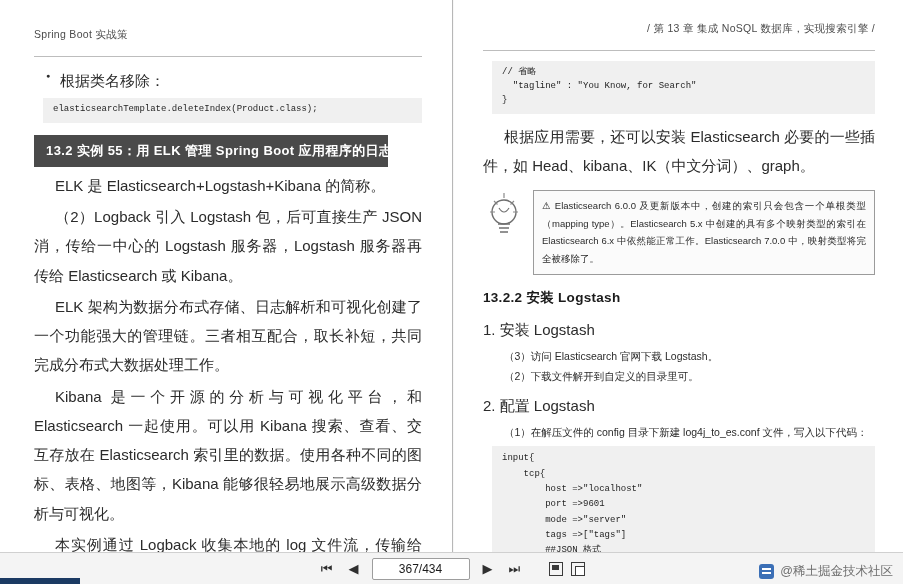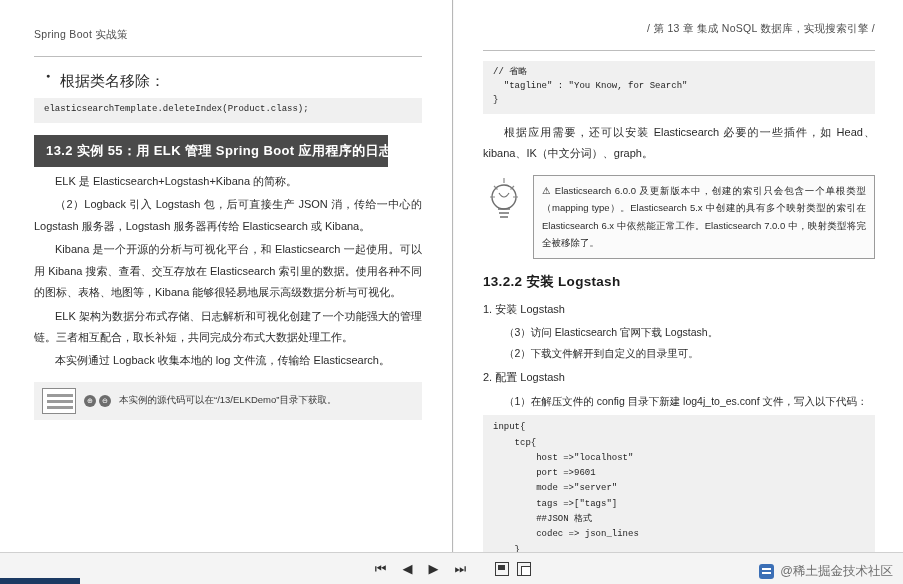--- a/index.html
+++ b/index.html
@@ -44,21 +44,21 @@
     border-bottom: 0;
     margin-bottom: 14px;
   }
   .page-header.left-h { text-align: left; }
   .page-header.right-h { text-align: right; }
   .hr-thin {
     height: 1px; background: #bdbdbd;
     margin: 4px 0 10px 0;
   }
   p, li, div.txt {
-    font-size: 11px;
+    font-size: 15px;
     line-height: 1.95;
     color: #2b2b2b;
     margin: 0 0 2px 0;
     text-align: justify;
   }
   .indent { text-indent: 21px; }
   .bullet-wrap { margin: 2px 0 4px 12px; }
   .bullet {
     font-size: 15px; color: #2b2b2b;
     line-height: 1.8;
@@ -74,21 +74,21 @@
   .code-block {
     background: #f0f0f0;
     border: 0;
     padding: 5px 10px 6px 10px;
     font-family: "Liberation Mono", monospace;
     font-size: 9px;
     line-height: 1.55;
     color: #1f1f1f;
     white-space: pre;
     overflow: hidden;
-    margin: 4px 0 8px 0;
+    margin: 4px 0 8px 9px;
   }
   .code-block.tall { line-height: 1.7; }
   
   .banner {
     background: #4a4a4a;
     color: #fff;
     font-size: 13px;
     font-weight: bold;
     padding: 7px 10px 7px 12px;
     margin: 12px 0 4px 0;
@@ -261,22 +261,22 @@
       <div class="bullet-wrap">
         <div class="bullet">根据类名移除：</div>
       </div>
 
       <div class="code-block">elasticsearchTemplate.deleteIndex(Product.class);</div>
 
       <div class="banner">13.2  实例 55：用 ELK 管理 Spring Boot 应用程序的日志</div>
 
       <p class="indent">ELK 是 Elasticsearch+Logstash+Kibana 的简称。</p>
       <p class="indent">（2）Logback 引入 Logstash 包，后可直接生产 JSON 消，传给一中心的 Logstash 服务器，Logstash 服务器再传给 Elasticsearch 或 Kibana。</p>
+      <p class="indent">ELK 架构为数据分布式存储、日志解析和可视化创建了一个功能强大的管理链。三者相互配合，取长补短，共同完成分布式大数据处理工作。</p>
       <p class="indent">Kibana 是一个开源的分析与可视化平台，和 Elasticsearch 一起使用。可以用 Kibana 搜索、查看、交互存放在 Elasticsearch 索引里的数据。使用各种不同的图标、表格、地图等，Kibana 能够很轻易地展示高级数据分析与可视化。</p>
-      <p class="indent">ELK 架构为数据分布式存储、日志解析和可视化创建了一个功能强大的管理链。三者相互配合，取长补短，共同完成分布式大数据处理工作。</p>
       <p class="indent">本实例通过 Logback 收集本地的 log 文件流，传输给 Elasticsearch。</p>
 
       <div class="note-box">
         <div class="note-icon"></div>
         <div class="note-badges">
           <div class="badge-circle">⊕</div>
           <div class="badge-circle">⊖</div>
         </div>
         <div class="note-text">本实例的源代码可以在“/13/ELKDemo”目录下获取。</div>
       </div>
@@ -338,20 +338,21 @@
 }</div>
 
     </div>
 
     <div class="edge-shadow"></div>
   </div>
 
   <div class="toolbar">
     <div class="tb-btn">⏮</div>
     <div class="tb-btn">◀</div>
+    <div class="page-indicator">367/434</div>
     <div class="tb-btn">▶</div>
     <div class="tb-btn">⏭</div>
     <div class="tb-icons">
       <div class="sq-icon flag"></div>
       <div class="sq-icon copy"></div>
     </div>
     <div class="tb-right">
       <div class="wm-logo"></div>
       <div class="watermark">@稀土掘金技术社区</div>
     </div>

